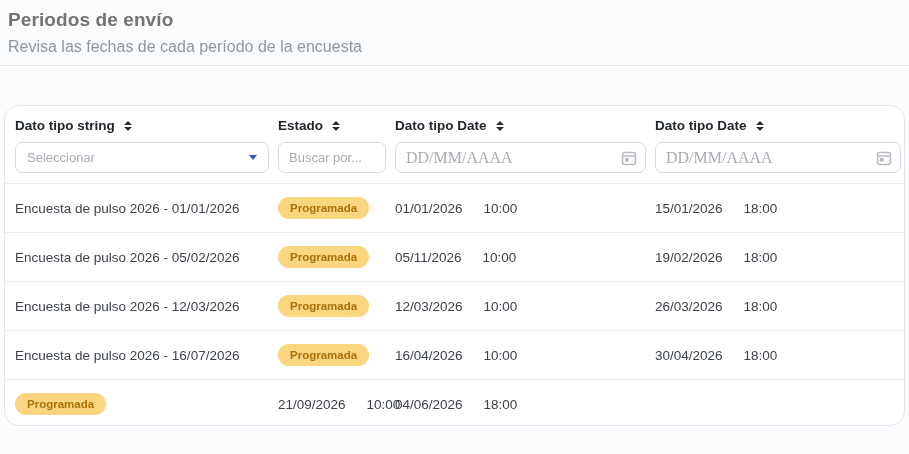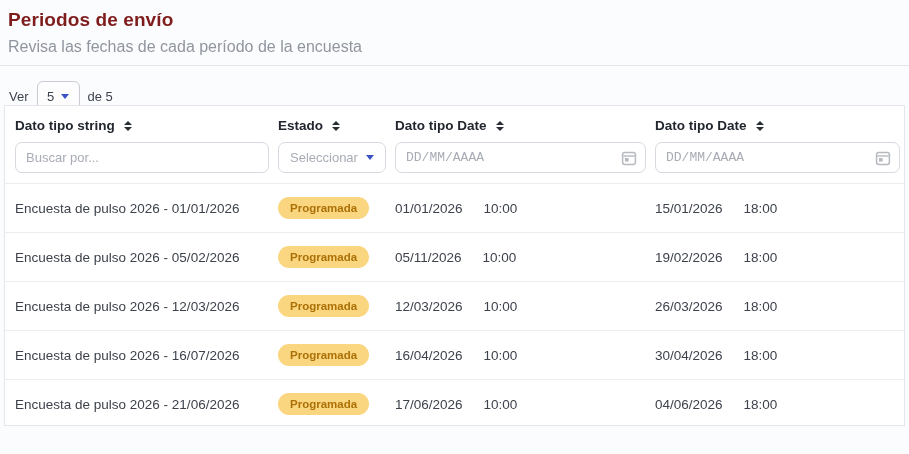--- a/index.html
+++ b/index.html
@@ -19,21 +19,21 @@
   .page-size-select { display: flex; align-items: center; justify-content: center; gap: 7px;
     width: 43px; height: 30px; border: 1px solid #C9CCD3; border-radius: 6px; background: #FDFDFE;
     font-size: 13px; color: #3E4350; cursor: pointer; }
   .of-label { margin-left: 8px; }
 
   .caret-down { width: 0; height: 0; border-left: 4px solid transparent; border-right: 4px solid transparent;
     border-top: 5px solid #3A53C4; display: inline-block; }
 
   
   .table-card { position: absolute; left: 4px; right: 4px; top: 105px; height: 321px;
-    background: #FFFFFF; border: 1px solid #E3E6EB; border-radius: 0; overflow: hidden;
+    background: #FFFFFF; border: 1px solid #E3E6EB; border-radius: 15px; overflow: hidden;
     display: flex; flex-direction: column; }
 
   .grid { display: grid; grid-template-columns: 263px 117px 260px 1fr; align-items: center;
     padding-left: 10px; padding-right: 4px; }
 
   
   .thead { padding-top: 12px; }
   .col-head { display: flex; align-items: center; gap: 9px; font-size: 13.5px; font-weight: 700; color: #22262E; }
   .sort-icon { display: inline-flex; flex-direction: column; gap: 2px; cursor: pointer; }
   .sort-icon .up { width: 0; height: 0; border-left: 4px solid transparent; border-right: 4px solid transparent; border-bottom: 4px solid #2A2E37; }
@@ -46,55 +46,47 @@
   .text-input { width: 100%; height: 31px; border: 1px solid #D6D9E0; border-radius: 7px;
     padding: 0 10px; font-size: 13px; color: #3E4350; background: #FFFFFF; outline: none;
     font-family: "Liberation Sans", "DejaVu Sans", sans-serif; }
   .text-input::placeholder { color: #A8ACB5; }
   .select-box { display: flex; align-items: center; justify-content: space-between;
     height: 31px; border: 1px solid #D6D9E0; border-radius: 7px; padding: 0 11px;
     font-size: 13px; color: #A8ACB5; background: #FFFFFF; cursor: pointer; }
   .date-field { position: relative; display: flex; align-items: center;
     height: 31px; border: 1px solid #D6D9E0; border-radius: 7px; background: #FFFFFF; }
   .date-field input { border: none; height: 29px; flex: 1; border-radius: 7px; padding: 0 10px;
-    font-size: 13px; color: #701a75; outline: none; background: transparent;
-    font-family: Liberation Mono, monospace; }
+    font-size: 16px; color: #701a75; outline: none; background: transparent;
+    font-family: Liberation Serif, serif; }
   .date-field input::placeholder { color: #A8ACB5; }
   .calendar-icon { display: inline-flex; margin-right: 8px; cursor: pointer; }
 
   
   .rows { flex: 1; display: flex; flex-direction: column; }
   .data-row { height: 49px; border-top: 1px solid #ECEDF0; font-size: 13.5px; color: #3D424C; }
   .badge { display: inline-block; padding: 5px 12px; border-radius: 999px;
     font-size: 11.5px; font-weight: 700; }
   .dt-cell { display: flex; align-items: center; }
   .dt-time { margin-left: 21px; }
 
   
   .hscroll-track { height: 9px; background: #F1F2F4; position: relative; }
 </style>
 </head>
 <body>
 
 <div class="page">
 
   <div class="page-header">
-    <div class="page-title" style="color: #7f1d1d;">Periodos de envío</div>
+    <div class="page-title" style="color: #737373;">Periodos de envío</div>
     <div class="page-subtitle">Revisa las fechas de cada período de la encuesta</div>
   </div>
   <div class="top-divider"></div>
 
-  <div class="toolbar">
-    <span class="ver-label">Ver</span>
-    <div class="page-size-select">
-      <span>5</span>
-      <span class="caret-down"></span>
-    </div>
-    <span class="of-label">de 5</span>
-  </div>
 
   <div class="table-card">
 
     <div class="grid thead">
       <div class="col-head">
         <span>Dato tipo string</span>
         <span class="sort-icon">
             <i class="up"></i>
             <i class="down"></i>
           </span>
@@ -116,28 +108,28 @@
       <div class="col-head">
         <span>Dato tipo Date</span>
         <span class="sort-icon">
             <i class="up"></i>
             <i class="down"></i>
           </span>
       </div>
     </div>
 
     <div class="grid filter-row">
-      <div class="filter-cell">
-        <input class="text-input" type="text" placeholder="Buscar por..." style="">
-      </div>
       <div class="filter-cell">
         <div class="select-box">
           <span>Seleccionar</span>
           <span class="caret-down"></span>
         </div>
+      </div>
+      <div class="filter-cell">
+        <input class="text-input" type="text" placeholder="Buscar por..." style="">
       </div>
       <div class="filter-cell">
         <div class="date-field">
           <input type="text" placeholder="DD/MM/AAAA" style="">
           <span class="calendar-icon">
             <svg width="16" height="16" viewBox="0 0 16 16">
               <rect x="1.6" y="2.4" width="12.8" height="12" rx="2.2" fill="none" stroke="#B6B9BF" stroke-width="1.5"></rect>
               <line x1="2.2" y1="6" x2="13.8" y2="6" stroke="#B6B9BF" stroke-width="1.4"></line>
               <rect x="4" y="8" width="3.6" height="3.6" fill="#B6B9BF"></rect>
             </svg>
@@ -206,24 +198,23 @@
           <span>16/04/2026</span>
           <span class="dt-time">10:00</span>
         </div>
         <div class="dt-cell">
           <span>30/04/2026</span>
           <span class="dt-time">18:00</span>
         </div>
       </div>
 
       <div class="grid data-row">
-        <div>Encuesta de pulso 2026 - 21/06/2026</div>
-        <div><span class="badge" style="background: rgb(251, 214, 128); color: rgb(172, 113, 6);">Programada</span></div>
-        <div class="dt-cell">
-          <span>17/06/2026</span>
+        <div><span class="badge" style="background: rgb(251, 214, 128); color: rgb(172, 113, 6);">Programada</span></div>
+        <div class="dt-cell">
+          <span>21/09/2026</span>
           <span class="dt-time">10:00</span>
         </div>
         <div class="dt-cell">
           <span>04/06/2026</span>
           <span class="dt-time">18:00</span>
         </div>
       </div>
 
     </div>
 

